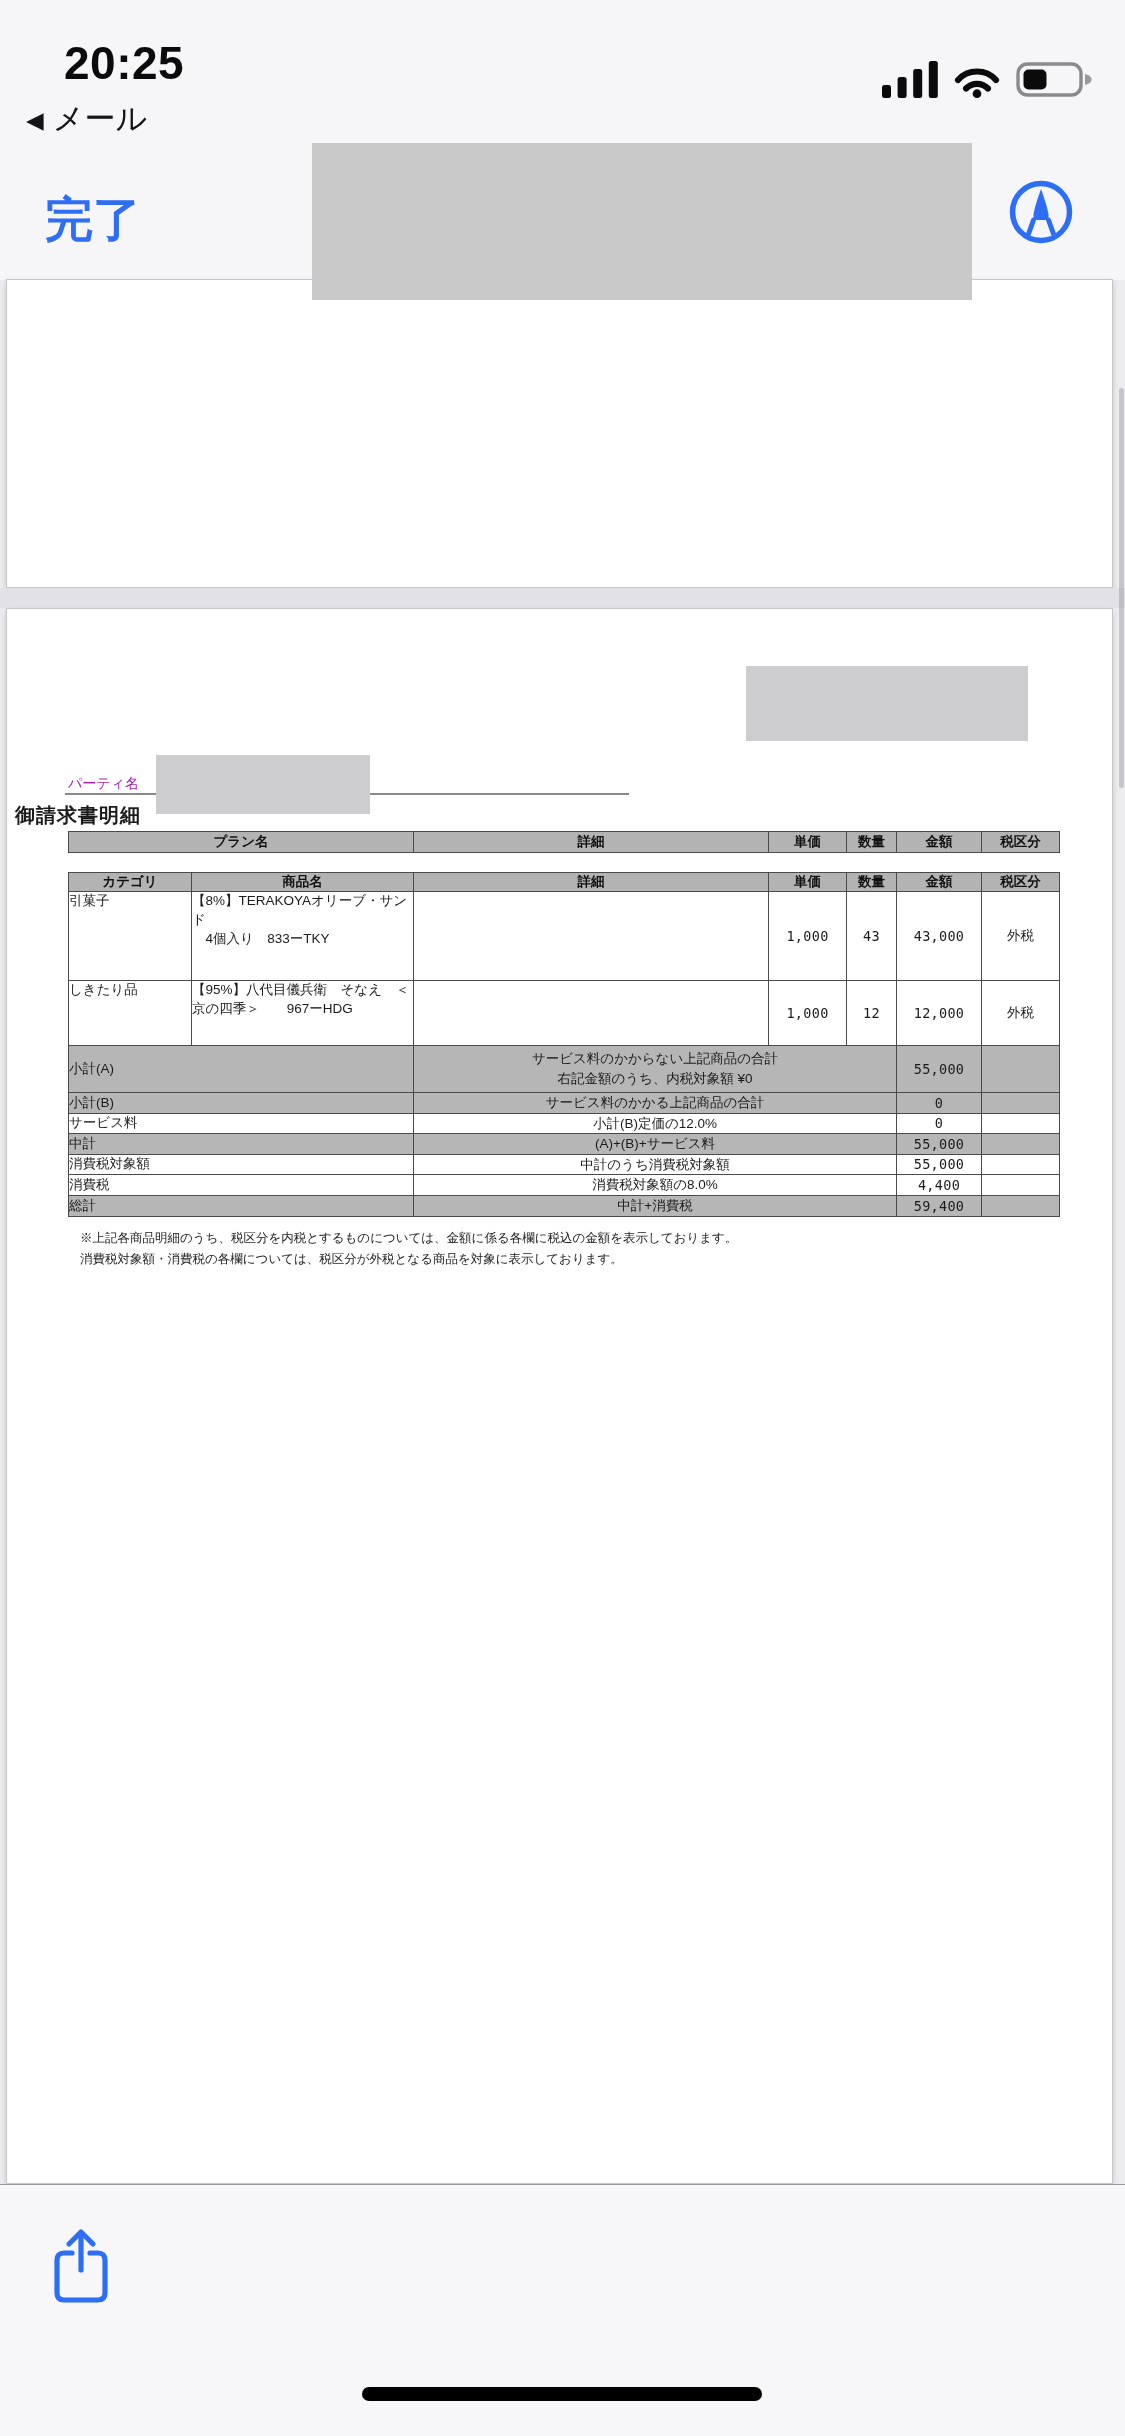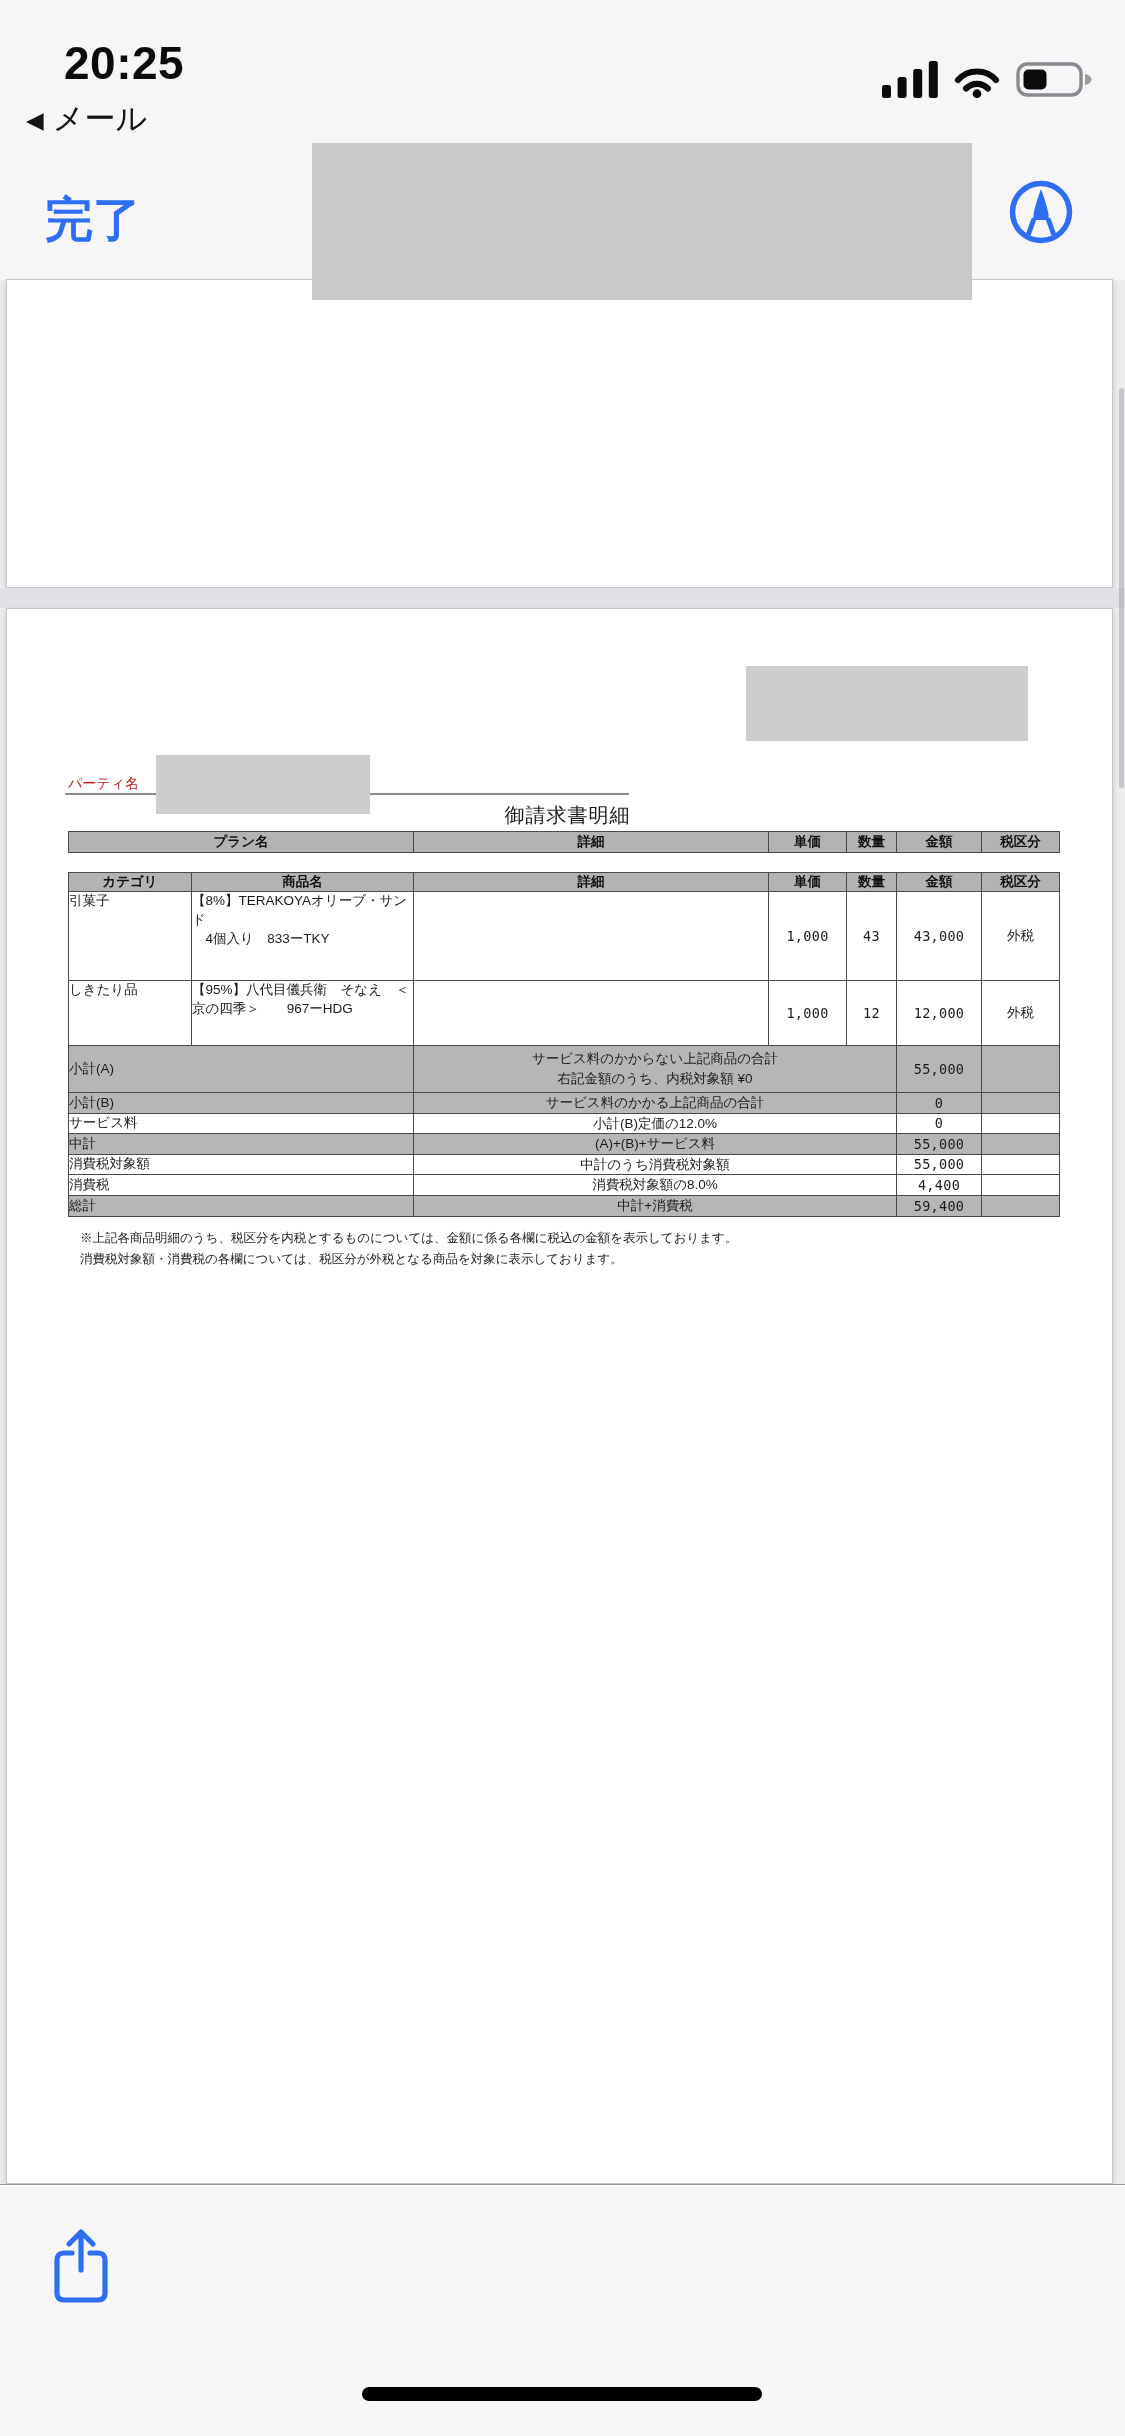--- a/index.html
+++ b/index.html
@@ -23,24 +23,24 @@
   .page{position:absolute;left:6px;width:1107px;background:#fff;border:1px solid #c6c6ca;
         box-shadow:0 3px 6px rgba(0,0,0,.16);box-sizing:border-box;}
   .page1{top:279px;height:309px;}
   .page2{top:608px;height:1576px;}
   .gapband{position:absolute;left:0;top:588px;width:1125px;height:20px;background:#e2e2e6;}
   .scroll-thumb{position:absolute;right:1px;top:388px;width:5px;height:400px;border-radius:3px;background:rgba(80,80,90,.25);}
   
   .doc{position:absolute;inset:0;color:#1b1b1b;}
   .redact-right{left:739px;top:57px;width:282px;height:75px;background:#cdcdcf;}
   .redact-name{left:149px;top:146px;width:214px;height:59px;background:#cdcdcf;z-index:3;}
-  .party-label{position:absolute;left:61px;top:166px;font-size:14px;color:#b91c1c;}
+  .party-label{position:absolute;left:61px;top:166px;font-size:14px;color:#a21caf;}
   .party-line{position:absolute;left:58px;top:184px;width:564px;height:2px;background:#8a8a8a;}
-  .doc-title{position:absolute;left:0;top:193px;width:100%;text-align:center;transform:translateX(8px);
-             font-size:20px;font-weight:400;letter-spacing:1px;}
+  .doc-title{position:absolute;left:0;top:193px;width:100%;transform:translateX(8px);
+             font-size:20px;font-weight:700;letter-spacing:1px;}
   table.inv{border-collapse:collapse;table-layout:fixed;position:absolute;left:61px;width:991px;}
   table.inv td{border:1px solid #4a4a4a;font-size:13.5px;padding:0;overflow:hidden;}
   .t-plan{top:222px;}
   .t-items{top:263px;border-radius:6px;}
   td.hdr{background:#b3b3b3;text-align:center;font-weight:700;font-size:13.5px;color:#111;margin-top:24px;}
   td.cat{vertical-align:top;text-align:left;padding:2px 4px;}
   td.pname{vertical-align:top;text-align:left;padding:2px 5px;line-height:1.4;font-size:13px;}
   td.pname .l2{white-space:pre;}
   td.num{text-align:center;vertical-align:middle;padding-right:5px;
          font-family:"DejaVu Sans Mono",monospace;font-size:13.5px;letter-spacing:.3px;}

